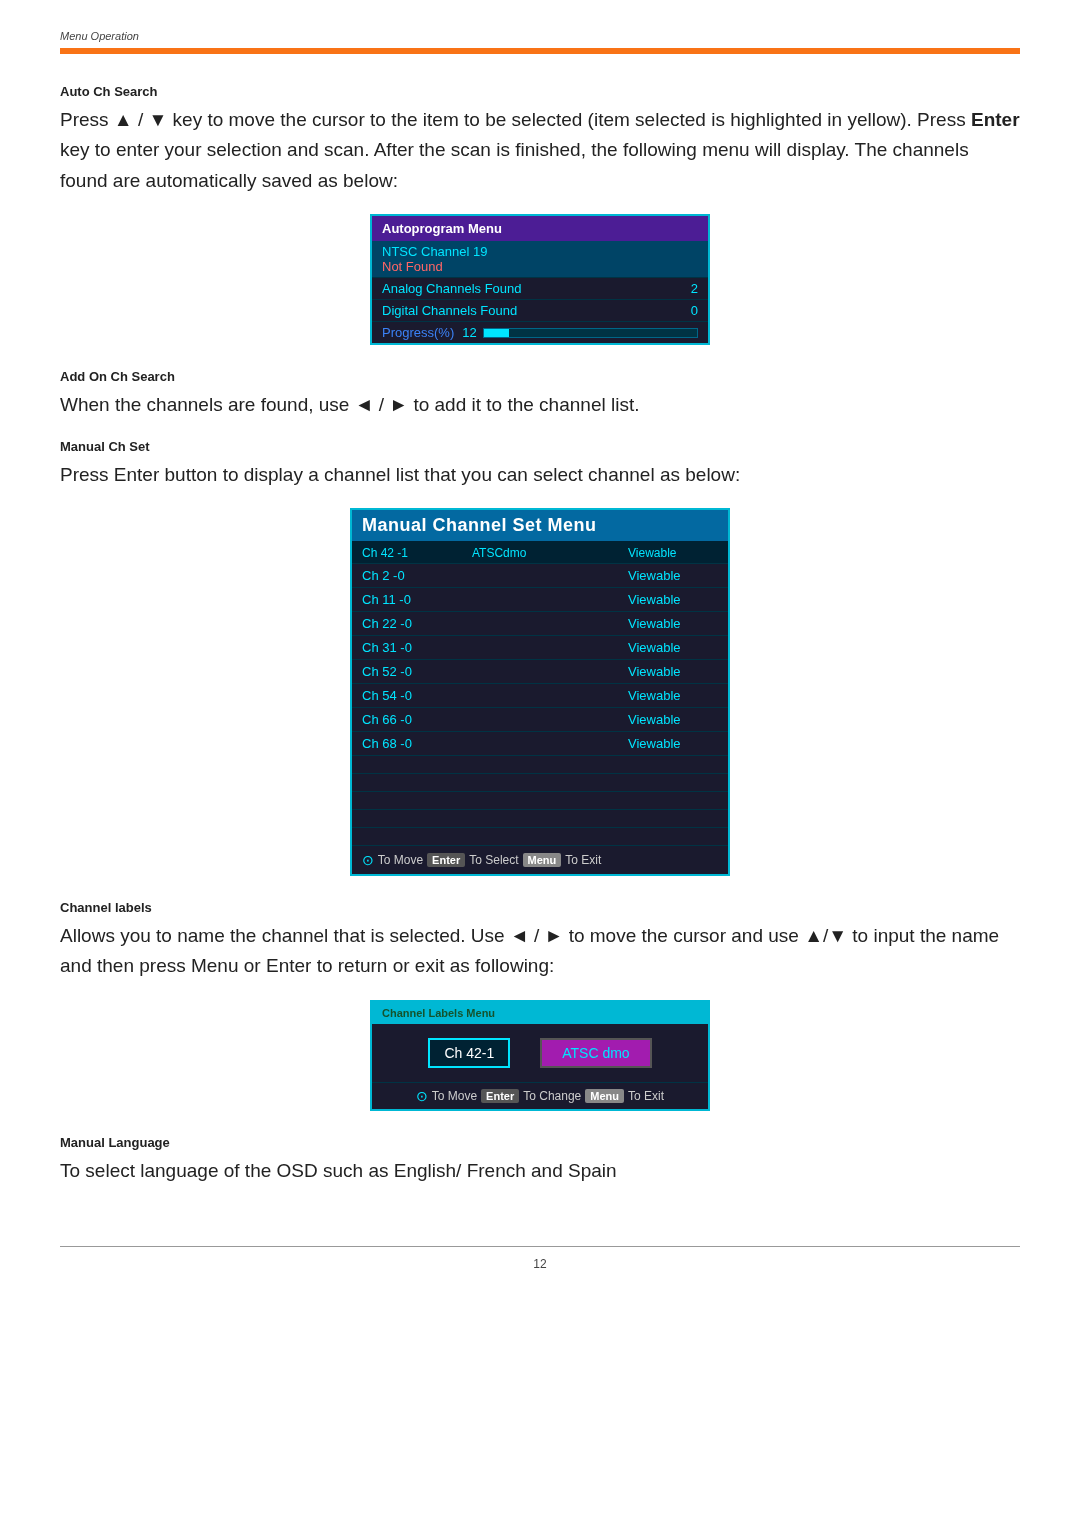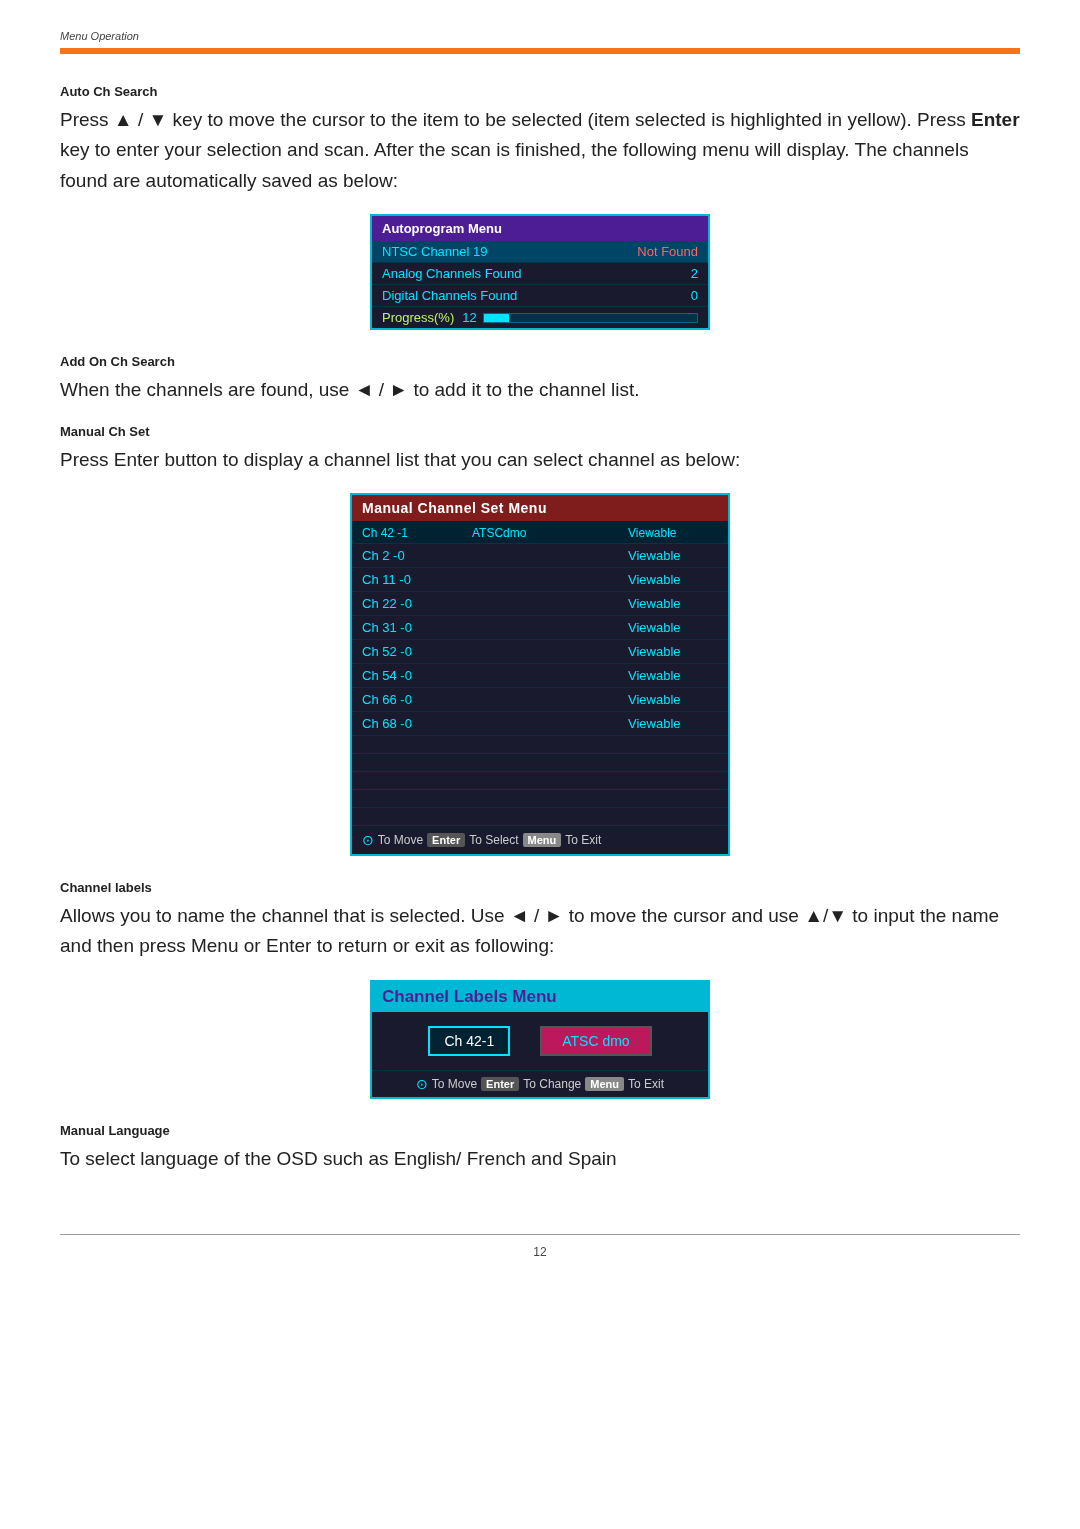--- a/index.html
+++ b/index.html
@@ -49,30 +49,31 @@
       font-size: 13px;
     }
     .menu-row {
       display: flex;
       justify-content: space-between;
       padding: 3px 10px;
       border-bottom: 1px solid #003344;
     }
     .menu-row.highlight {
       background: #004466;
+      flex-direction: column;
     }
     .menu-row-label { color: #00e5ff; }
     .menu-row-value { color: #ff6666; }
     .menu-row-value.found { color: #00e5ff; }
     .progress-bar-container {
       display: flex;
       align-items: center;
       padding: 3px 10px;
     }
-    .progress-label { color: #bef264; margin-right: 8px; }
+    .progress-label { color: #3b82f6; margin-right: 8px; }
     .progress-num { color: #00e5ff; margin-right: 6px; }
     .progress-bar {
       flex: 1;
       height: 10px;
       background: #003344;
       border: 1px solid #006688;
     }
     .progress-fill {
       height: 100%;
       background: #00e5ff;
@@ -82,25 +83,25 @@
     
     .ch-menu-box {
       border: 2px solid #00b8d4;
       background: #1a1a2e;
       color: #00e5ff;
       width: 380px;
       margin: 18px auto 24px auto;
       font-size: 13px;
     }
     .ch-menu-title {
-      background: #7f1d1d;
+      background: #0369a1;
       color: #fff;
       font-weight: bold;
       padding: 5px 10px;
-      font-size: 14px;
+      font-size: 18px;
       letter-spacing: 0.5px;
     }
     .ch-menu-header {
       display: grid;
       grid-template-columns: 110px 1fr 90px;
       padding: 5px 10px 3px 10px;
       color: #00e5ff;
       background: #002233;
     }
     .ch-menu-header span { font-size: 12px; }
@@ -146,45 +147,45 @@
     .cl-menu-box {
       border: 2px solid #00b8d4;
       background: #1a1a2e;
       color: #00e5ff;
       width: 340px;
       margin: 18px auto 24px auto;
       font-size: 13px;
     }
     .cl-menu-title {
       background: #00b8d4;
-      color: #4c1d95;
+      color: #14532d;
       font-weight: bold;
       padding: 5px 10px;
-      font-size: 17px;
+      font-size: 11px;
     }
     .cl-content {
       display: flex;
       align-items: center;
       justify-content: center;
       gap: 30px;
       padding: 14px 10px;
     }
     .cl-ch-box {
       border: 2px solid #00e5ff;
       color: #fff;
       padding: 5px 14px;
       font-size: 14px;
       background: #002233;
     }
     .cl-name-box {
       border: 2px solid #555;
       color: #00e5ff;
       padding: 5px 20px;
       font-size: 14px;
-      background: #be185d;
+      background: #a21caf;
     }
     .cl-footer {
       display: flex;
       align-items: center;
       gap: 4px;
       padding: 5px 10px;
       background: #1a1a2e;
       border-top: 1px solid #003344;
       font-size: 12px;
       justify-content: center;

